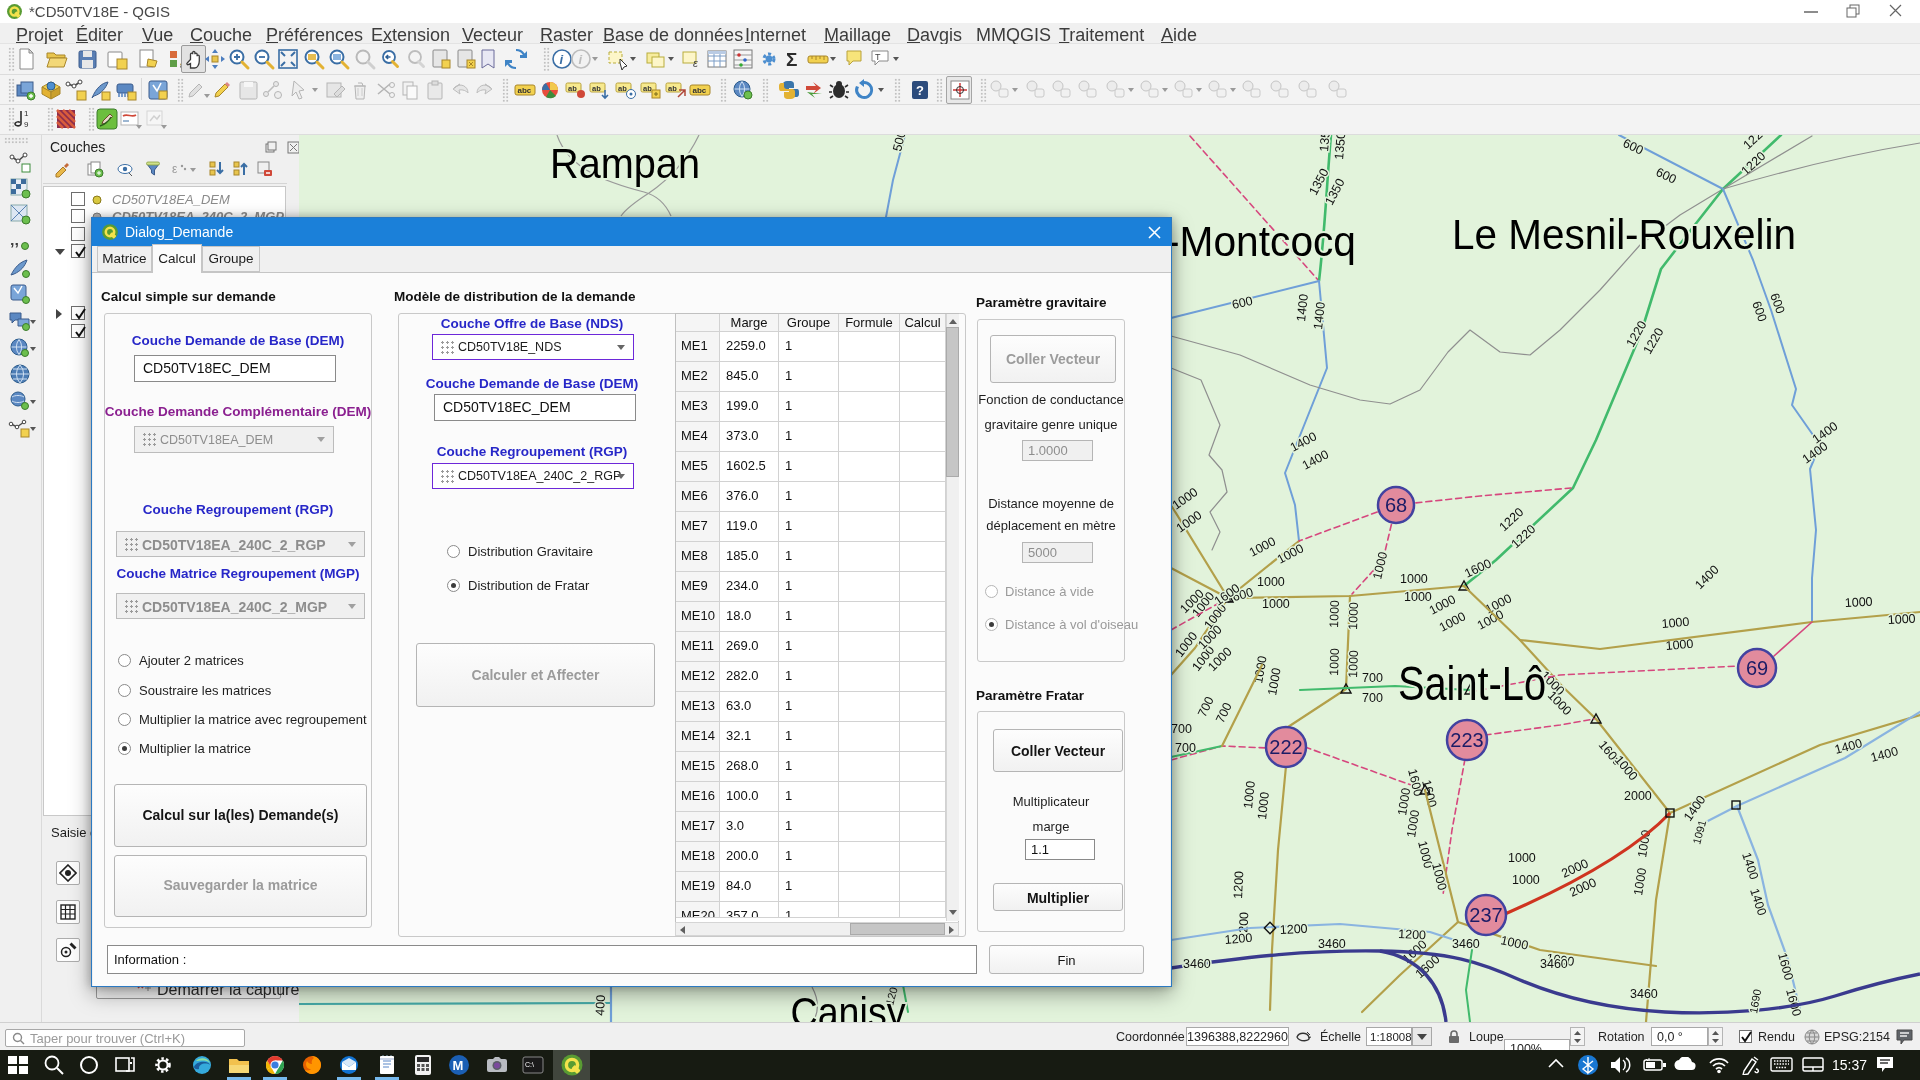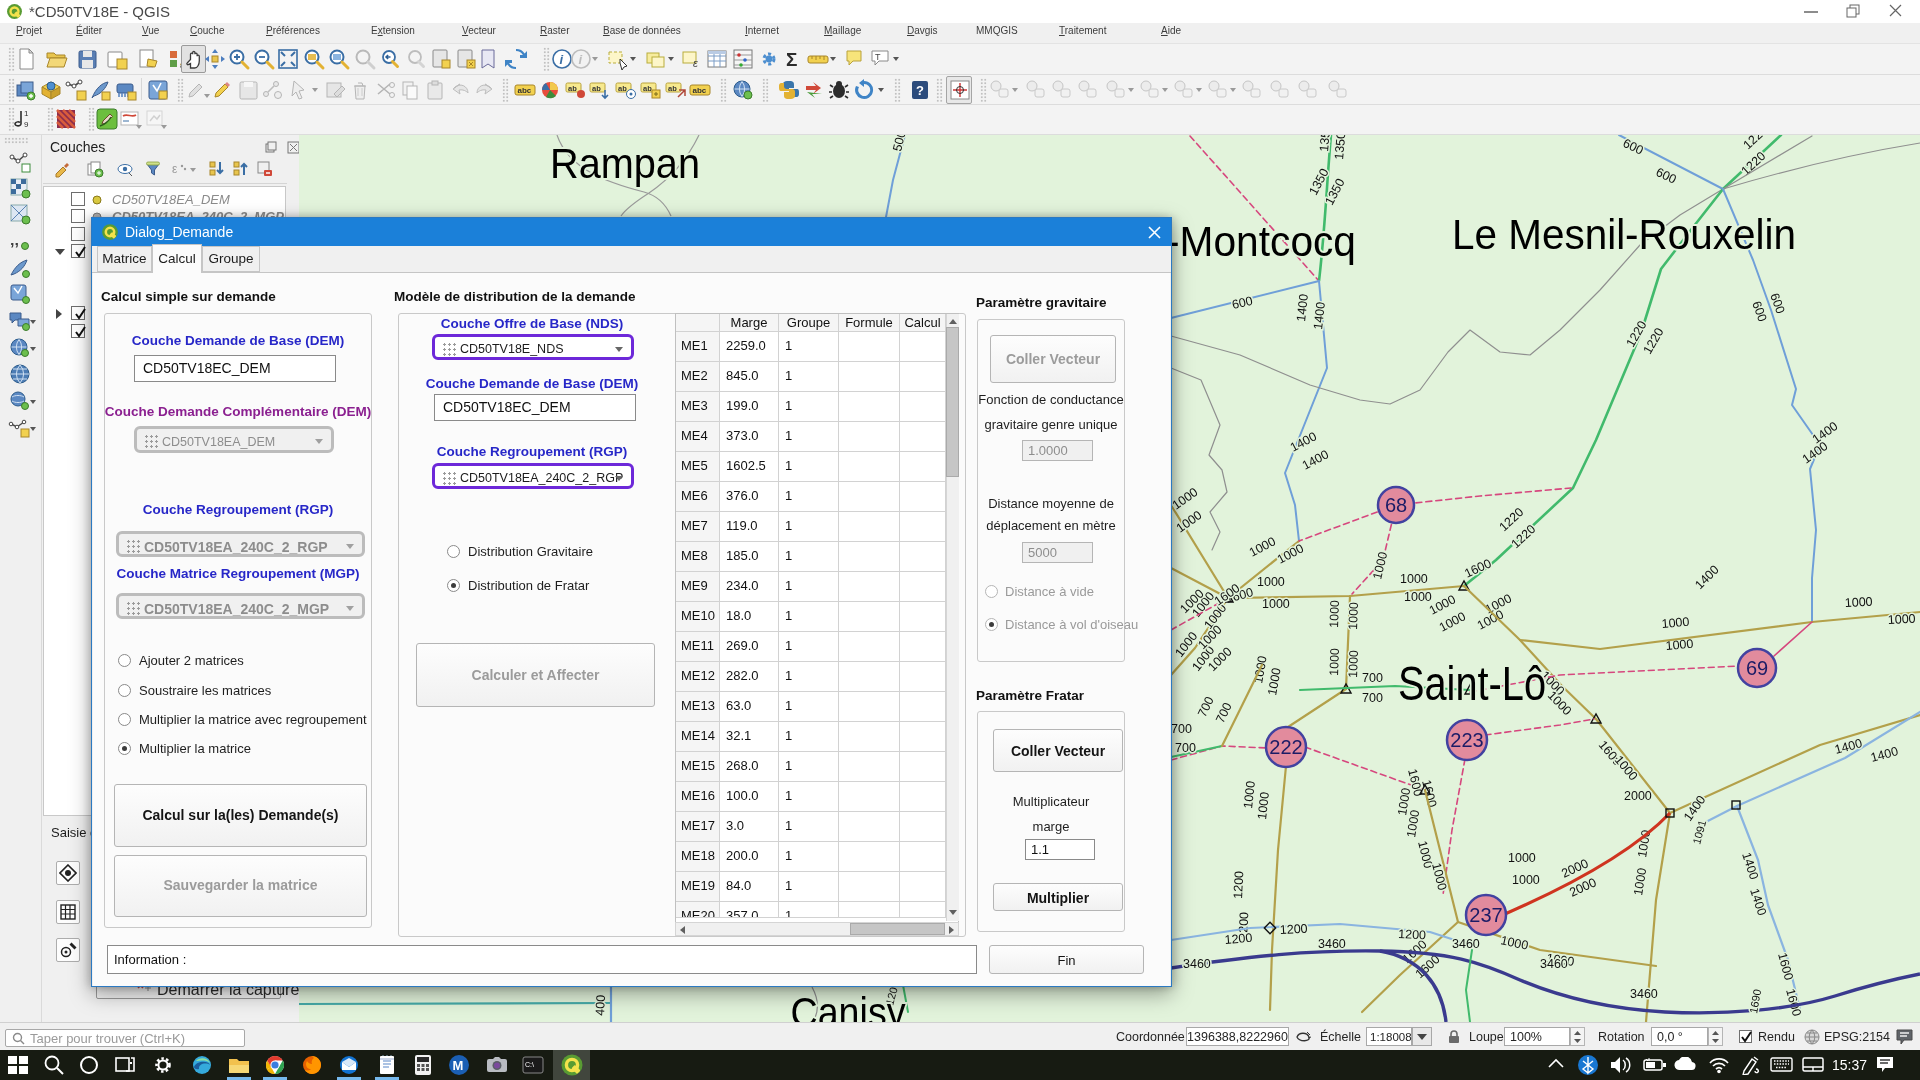--- a/index.html
+++ b/index.html
@@ -1,17 +1,17 @@
 <!DOCTYPE html>
 <html><head><meta charset="utf-8"><title>QGIS</title><style>
 *{margin:0;padding:0;box-sizing:border-box}
 html,body{width:1920px;height:1080px;overflow:hidden;font-family:"Liberation Sans",sans-serif;background:#f0f0f0}
 .abs{position:absolute}
 #titlebar{left:0;top:0;width:1920px;height:23px;background:#fff;color:#4a4a4a;font-size:15px}
-#menubar{left:0;top:23px;width:1920px;height:21px;background:#f0f0f0;border-bottom:1px solid #e3e3e3;color:#3c3c3c;font-size:10px}
+#menubar{left:0;top:23px;width:1920px;height:21px;background:#f0f0f0;border-bottom:1px solid #e3e3e3;color:#3c3c3c;font-size:18px}
 .menuitem{position:absolute;top:2px}
 .tbar{left:0;background:#f3f3f3;border-bottom:1px solid #dcdcdc}
 .grip{position:absolute;width:7px;height:24px;background-image:radial-gradient(#c0c0c0 1px,transparent 1.2px);background-size:3.5px 3.5px}
 .sep{position:absolute;width:1px;height:22px;background:#d7d7d7}
 .ddown{position:absolute;width:0;height:0;border-left:3.5px solid transparent;border-right:3.5px solid transparent;border-top:4px solid #555}
 .ddg{border-top-color:#9a9a9a}
 #lpanel{left:0;top:135px;width:42px;height:887px;background:#f0f0f0;border-right:1px solid #dadada}
 #couches{left:42px;top:135px;width:257px;height:887px;background:#f0f0f0}
 #couchlist{position:absolute;left:1px;top:51px;width:243px;height:664px;background:#fff;border:1px solid #c8c8c8}
 .cbx{position:absolute;width:14px;height:14px;border:1px solid #6e6e6e;background:#fff}
@@ -20,21 +20,21 @@
 #statusbar{left:0;top:1022px;width:1920px;height:28px;background:#f0f0f0;border-top:1px solid #d0d0d0;font-size:12.5px;color:#252525}
 #taskbar{left:0;top:1050px;width:1920px;height:30px;background:#171b12;color:#fff}
 .sbox{position:absolute;background:#fff;border:1px solid #a8a8a8}
 .dlg{left:91px;top:217px;width:1081px;height:770px;background:#f0f0f0;border:1px solid #2b79c2;box-shadow:0 7px 20px rgba(0,0,0,.35),3px 0 8px rgba(0,0,0,.12),-3px 0 8px rgba(0,0,0,.12)}
 .dlgtitle{position:absolute;left:0;top:0;width:100%;height:28px;background:#1b80d9;color:#fff;font-size:14px}
 .tab{position:absolute;top:28px;height:26px;background:#f0f0f0;border:1px solid #c5c5c5;font-size:13.5px;color:#1c1c1c;text-align:center}
 .blab{position:absolute;color:#2727c8;font-weight:bold;font-size:13.5px;text-align:center;white-space:nowrap}
 .plab{position:absolute;color:#8b2090;font-weight:bold;font-size:13.5px;text-align:center;white-space:nowrap}
 .gbox{position:absolute;border:1px solid #c9c9c9;border-radius:3px}
 .tin{position:absolute;background:#fff;border:1px solid #8a8a8a;font-size:14px;font-weight:normal;color:#101010;padding:4px 2px 0 8px}
-.combo{position:absolute;background:#fff;border:3px solid #6d28d9;border-radius:6px;font-size:12.5px;color:#1c1c1c}
+.combo{position:absolute;background:#fff;border:1px solid #6d28d9;border-radius:0;font-size:12.5px;color:#1c1c1c}
 .combod{background:#f0f0f0;border-color:#bcbcbc;color:#8d8d8d}
 .carr{position:absolute;right:8px;top:10px;width:0;height:0;border-left:4px solid transparent;border-right:4px solid transparent;border-top:5px solid #666}
 .carrd{border-top-color:#a0a0a0}
 .cdots{position:absolute;left:7px;top:5px;width:14px;height:14px;background-image:radial-gradient(#9a9a9a 1px,transparent 1.2px);background-size:5px 5px}
 .btn{position:absolute;background:linear-gradient(#fdfdfd,#f1f1f1);border:1px solid #b5b5b5;border-radius:3px;font-weight:bold;text-align:center;color:#141414}
 .btnd{color:#9b9b9b}
 .radio{position:absolute;width:13px;height:13px;border:1px solid #8a8a8a;border-radius:50%;background:#fff}
 .radio.on::after{content:"";position:absolute;left:3px;top:3px;width:5px;height:5px;border-radius:50%;background:#3c3c3c}
 .radiod{border-color:#b5b5b5}
 .rlab{position:absolute;font-size:13px;color:#1e1e1e;white-space:nowrap}
@@ -1054,21 +1054,21 @@
 <div class="sbox" style="left:1366px;top:4px;width:46px;height:19px;padding:3px 0 0 3px;font-size:11.5px">1:18008</div>
 <div class="abs" style="left:1412px;top:4px;width:20px;height:19px;background:#e8e8e8;border:1px solid #a8a8a8"></div>
 <svg class="abs" style="left:1417px;top:11px" width="10" height="7">
       <path d="M0 0l5 6 5-6z" fill="#444"></path>
     </svg>
 <svg class="abs" style="left:1446px;top:6px" width="16" height="16">
       <rect x="3" y="7" width="10" height="7" rx="1" fill="#6a6a6a"></rect>
       <path d="M5 7V5a3 3 0 016 0v2" fill="none" stroke="#6a6a6a" stroke-width="1.6"></path>
     </svg>
 <div class="sbtxt" style="left:1469px">Loupe</div>
-<div class="sbox" style="left:1504px;top:4px;width:66px;height:19px;padding:2px 16px 0 5px;font-size:12.5px">100%</div>
+<div class="sbox" style="left:1504px;top:16px;width:66px;height:19px;padding:2px 16px 0 5px;font-size:12.5px">100%</div>
 <div class="abs" style="left:1570px;top:4px;width:15px;height:19px;background:#f4f4f4;border:1px solid #b5b5b5"></div>
 <svg class="abs" style="left:1573px;top:7px" width="9" height="14">
       <path d="M1 5l3.5-4L8 5z" fill="#555"></path>
       <path d="M1 9l3.5 4L8 9z" fill="#555"></path>
     </svg>
 <div class="sbtxt" style="left:1598px">Rotation</div>
 <div class="sbox" style="left:1651px;top:4px;width:57px;height:19px;padding:2px 0 0 5px;font-size:12.5px">0,0 °</div>
 <div class="abs" style="left:1708px;top:4px;width:15px;height:19px;background:#f4f4f4;border:1px solid #b5b5b5"></div>
 <svg class="abs" style="left:1711px;top:7px" width="9" height="14">
       <path d="M1 5l3.5-4L8 5z" fill="#555"></path>

